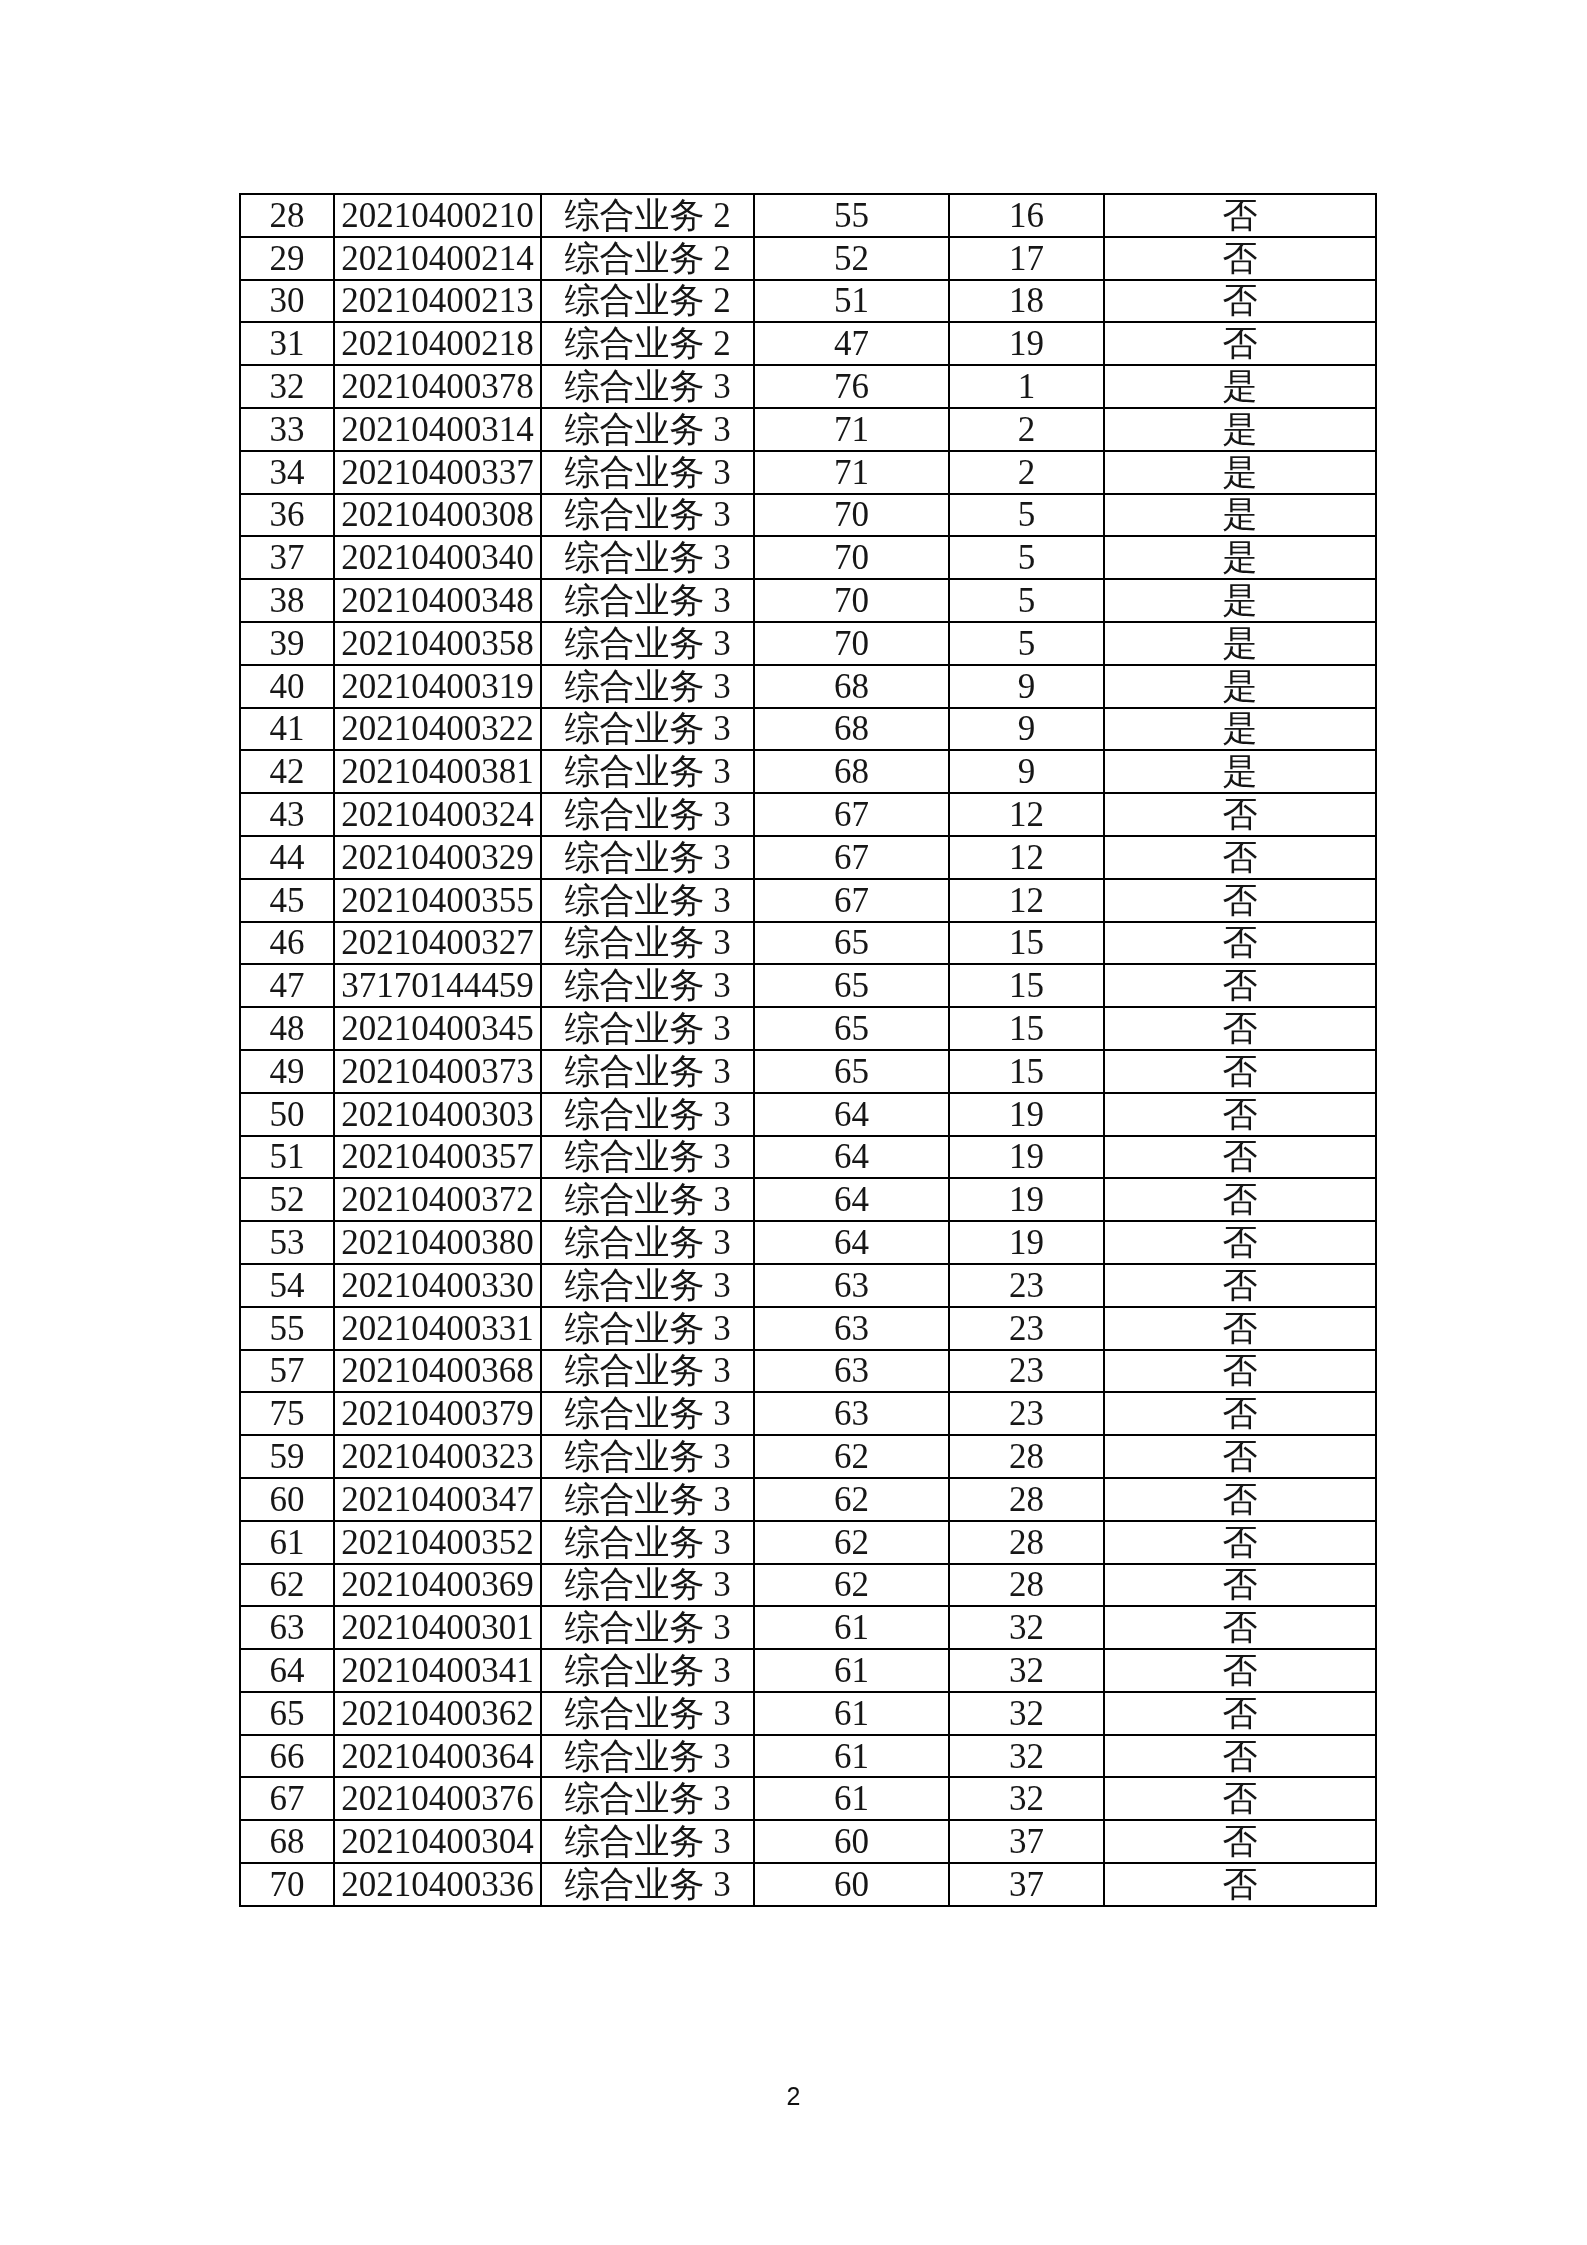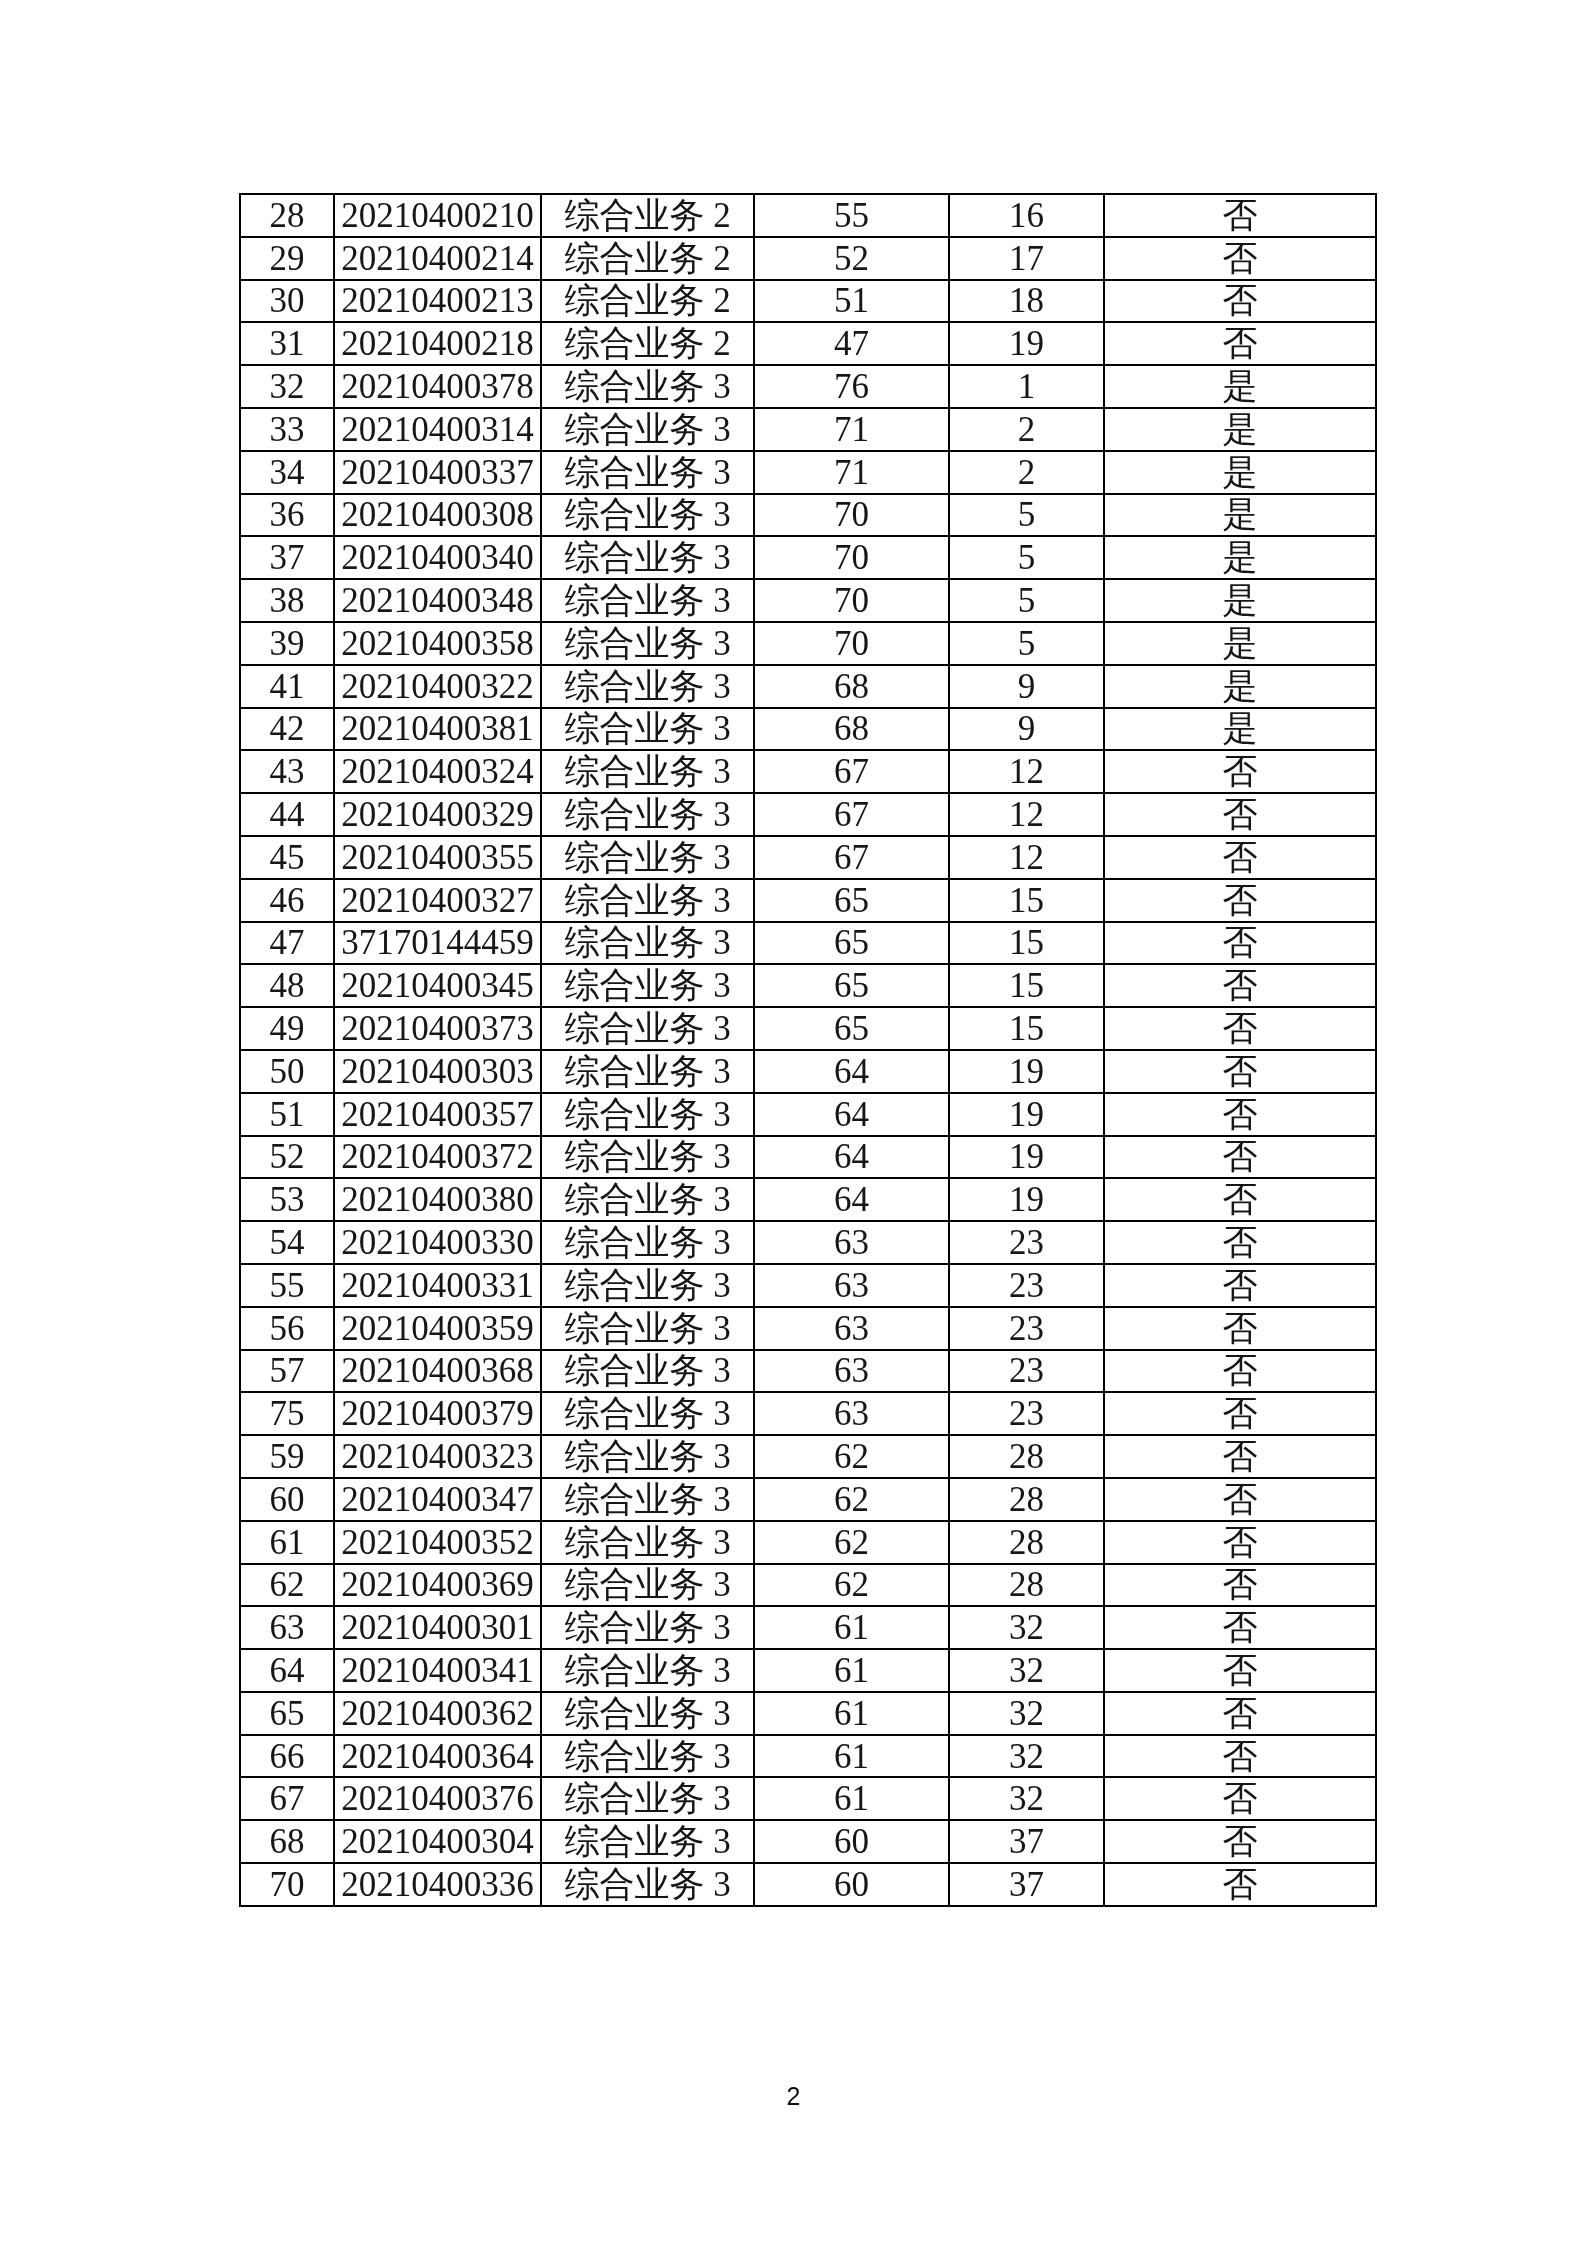--- a/index.html
+++ b/index.html
@@ -154,20 +154,28 @@
         </tr>
         <tr>
           <td>39</td>
           <td>20210400358</td>
           <td>综合业务 3</td>
           <td>70</td>
           <td>5</td>
           <td>是</td>
         </tr>
         <tr>
+          <td>40</td>
+          <td>20210400319</td>
+          <td>综合业务 3</td>
+          <td>68</td>
+          <td>9</td>
+          <td>是</td>
+        </tr>
+        <tr>
           <td>41</td>
           <td>20210400322</td>
           <td>综合业务 3</td>
           <td>68</td>
           <td>9</td>
           <td>是</td>
         </tr>
         <tr>
           <td>42</td>
           <td>20210400381</td>
@@ -268,28 +276,20 @@
           <td>54</td>
           <td>20210400330</td>
           <td>综合业务 3</td>
           <td>63</td>
           <td>23</td>
           <td>否</td>
         </tr>
         <tr>
           <td>55</td>
           <td>20210400331</td>
-          <td>综合业务 3</td>
-          <td>63</td>
-          <td>23</td>
-          <td>否</td>
-        </tr>
-        <tr>
-          <td>56</td>
-          <td>20210400359</td>
           <td>综合业务 3</td>
           <td>63</td>
           <td>23</td>
           <td>否</td>
         </tr>
         <tr>
           <td>57</td>
           <td>20210400368</td>
           <td>综合业务 3</td>
           <td>63</td>

